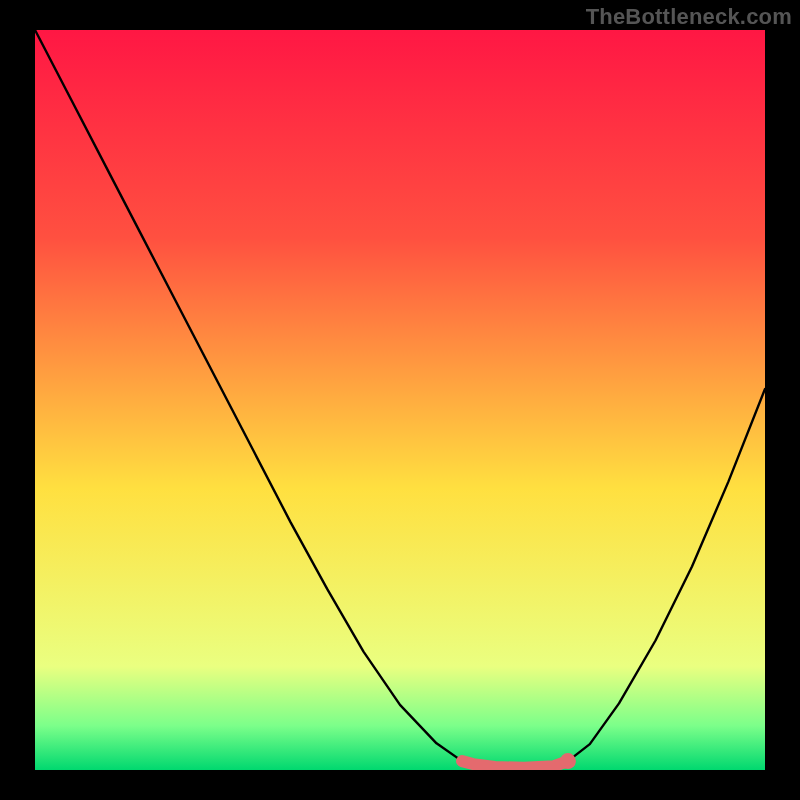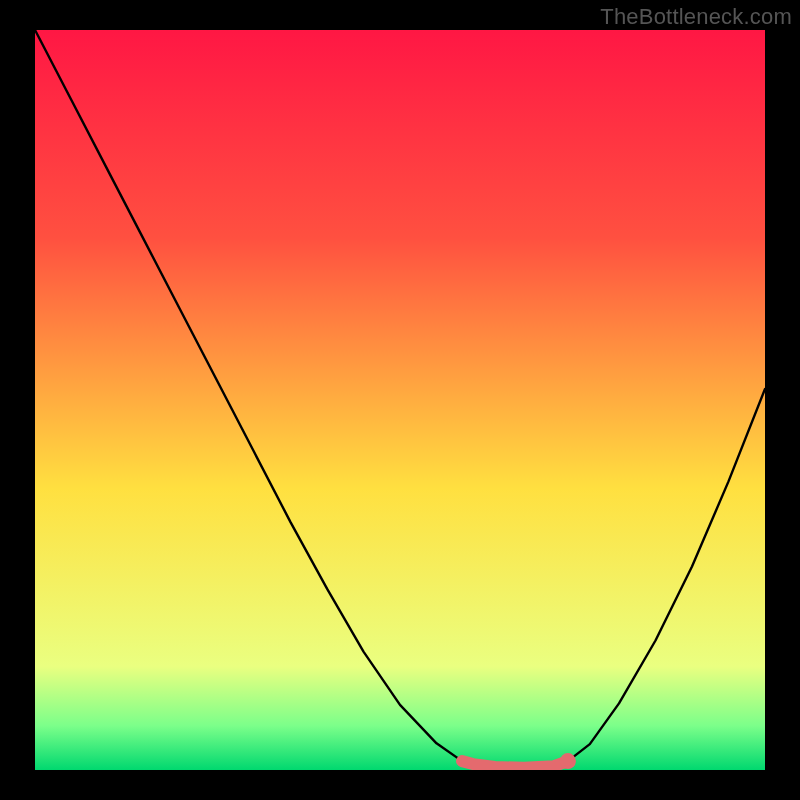--- a/index.html
+++ b/index.html
@@ -15,21 +15,21 @@
     position: relative;
     width: 800px;
     height: 800px;
     background: #000;
   }
   .watermark {
     position: absolute;
     top: 4px;
     right: 8px;
     font-size: 22px;
-    font-weight: 400;
+    font-weight: 700;
     color: #555;
     letter-spacing: 0.2px;
     z-index: 5;
   }
   .plot-area {
     position: absolute;
     left: 35px;
     top: 30px;
     width: 730px;
     height: 740px;

